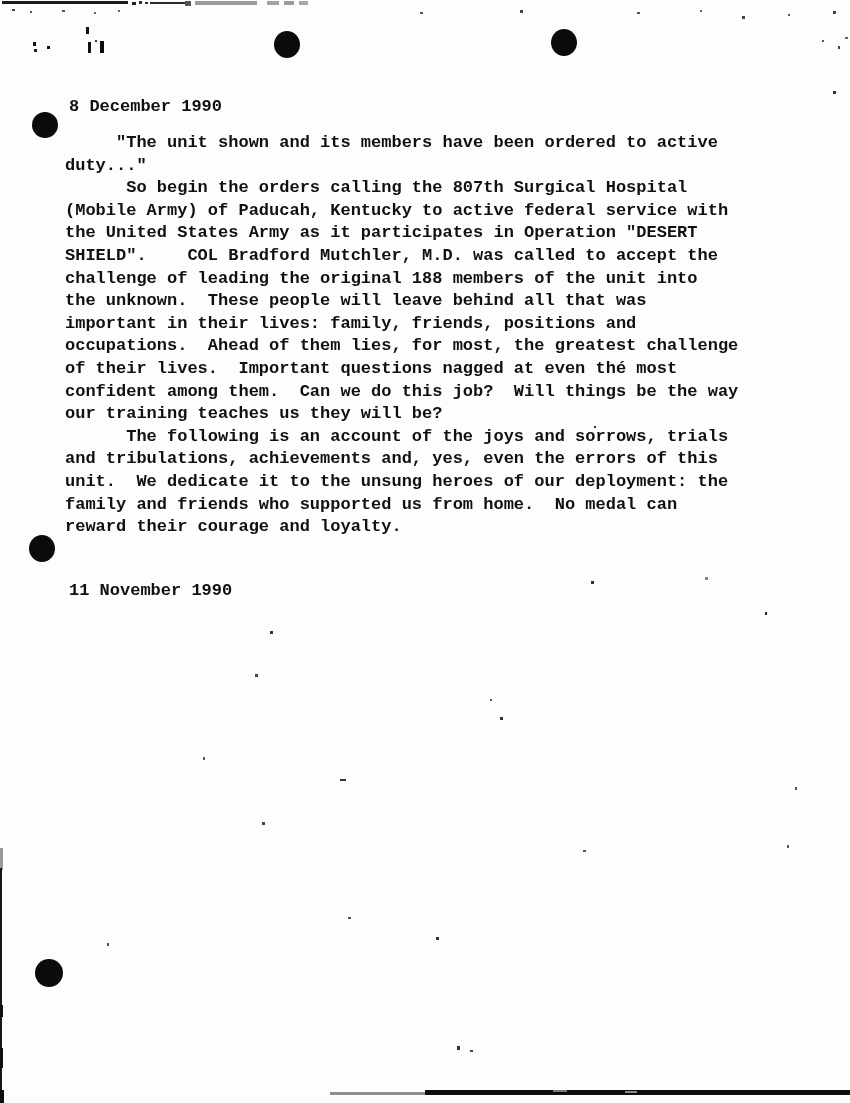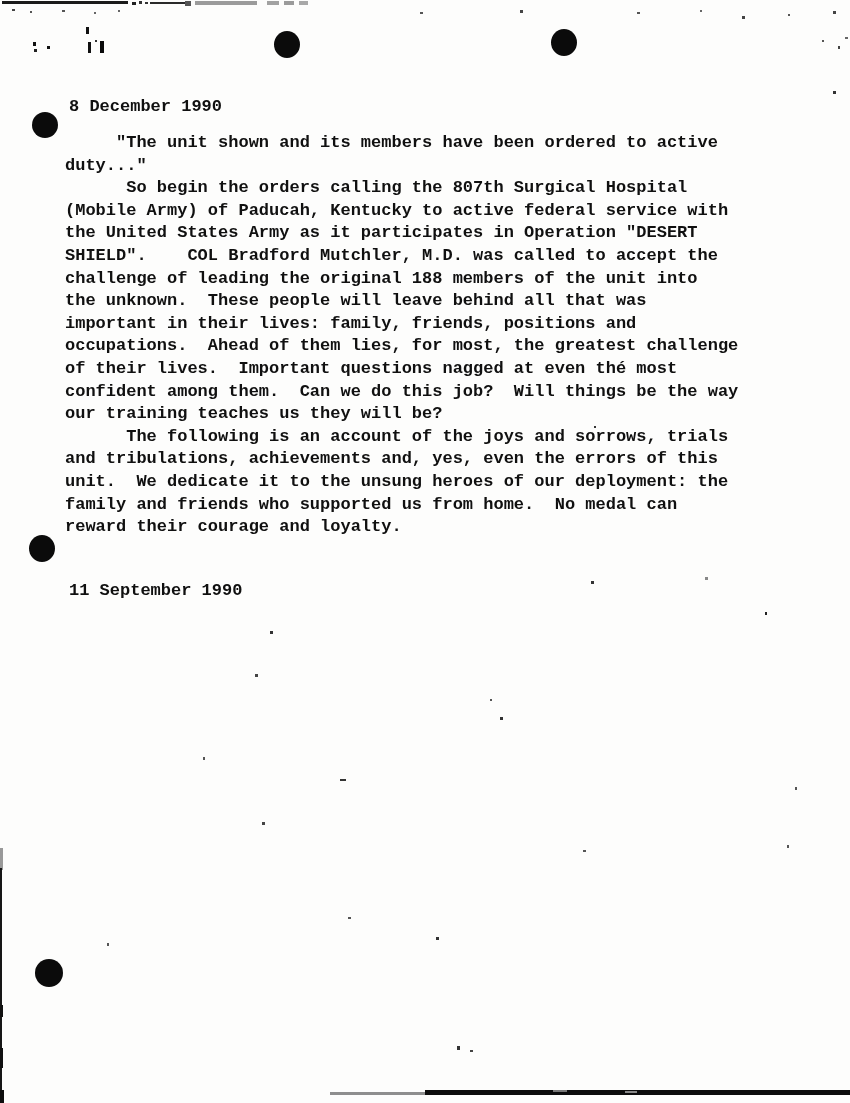--- a/index.html
+++ b/index.html
@@ -63,21 +63,21 @@
 occupations.  Ahead of them lies, for most, the greatest challenge
 of their lives.  Important questions nagged at even thé most
 confident among them.  Can we do this job?  Will things be the way
 our training teaches us they will be?
       The following is an account of the joys and sorrows, trials
 and tribulations, achievements and, yes, even the errors of this
 unit.  We dedicate it to the unsung heroes of our deployment: the
 family and friends who supported us from home.  No medal can
 reward their courage and loyalty.</pre>
 
-  <div class="heading h2">11 September 1990</div>
+  <div class="heading h2">11 November 1990</div>
 
   <div class="artifact-layer" id="artifacts">
       <span class="mark round" style="left: 274px; top: 31px; width: 26px; height: 27px; background: rgb(11, 11, 11);"></span>
       <span class="mark round" style="left: 551px; top: 29px; width: 26px; height: 27px; background: rgb(11, 11, 11);"></span>
       <span class="mark round" style="left: 32px; top: 112px; width: 26px; height: 26px; background: rgb(11, 11, 11);"></span>
       <span class="mark round" style="left: 29px; top: 535px; width: 26px; height: 27px; background: rgb(11, 11, 11);"></span>
       <span class="mark round" style="left: 35px; top: 959px; width: 28px; height: 28px; background: rgb(11, 11, 11);"></span>
       <span class="mark" style="left: 2px; top: 1px; width: 126px; height: 3px; background: rgb(27, 27, 27);"></span>
       <span class="mark" style="left: 132px; top: 2px; width: 4px; height: 3px; background: rgb(34, 34, 34);"></span>
       <span class="mark" style="left: 139px; top: 1px; width: 3px; height: 3px; background: rgb(51, 51, 51);"></span>

